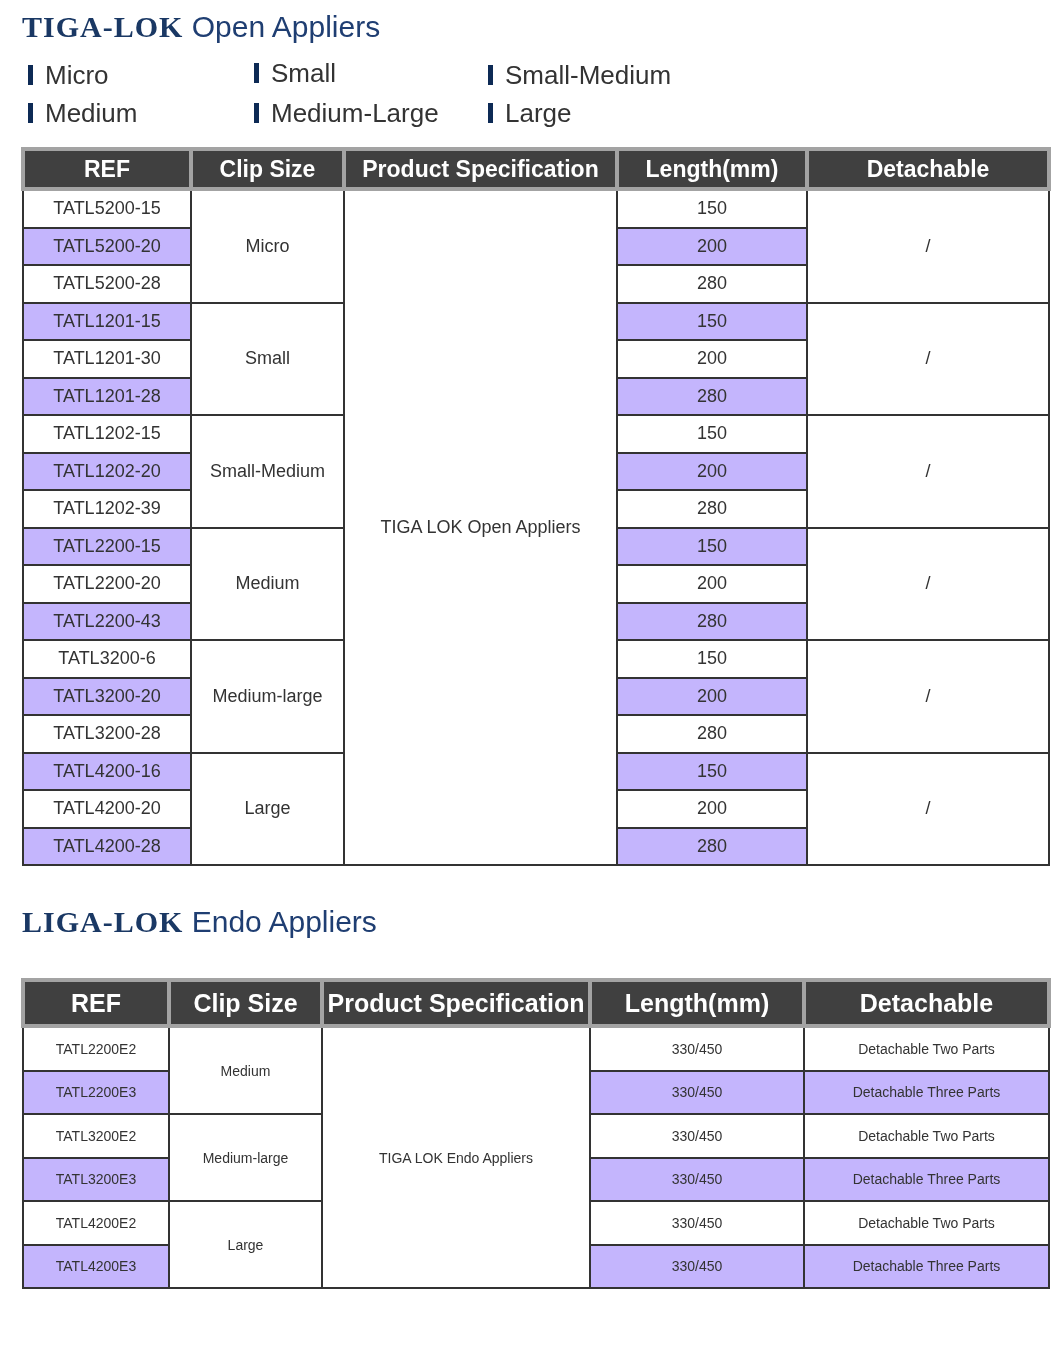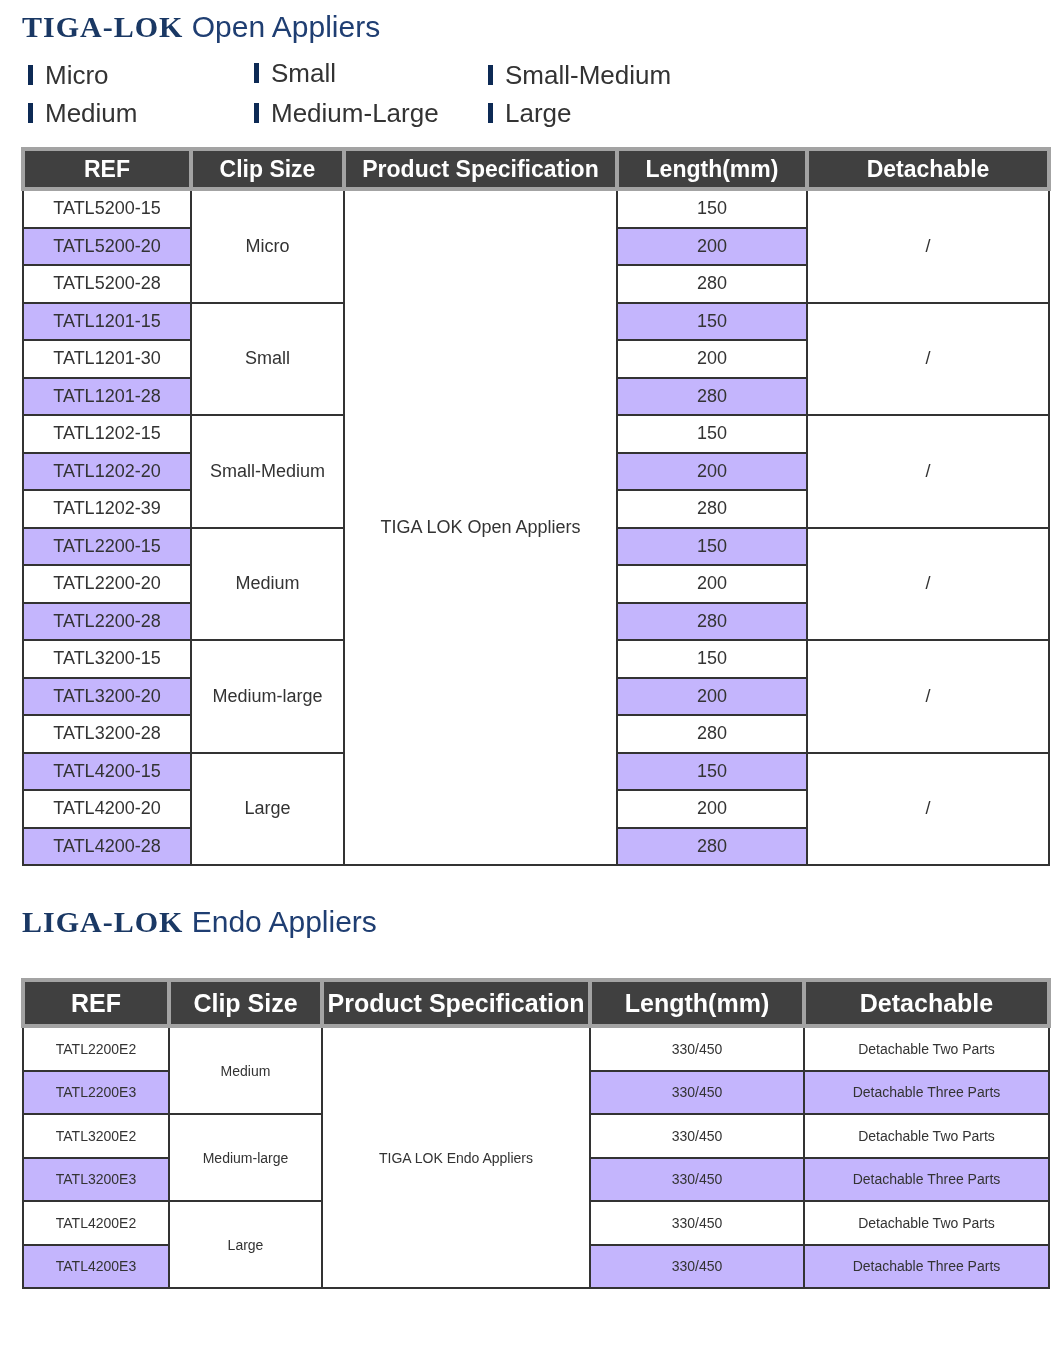--- a/index.html
+++ b/index.html
@@ -105,41 +105,41 @@
       <td class="alt">TATL2200-15</td>
       <td rowspan="3" class="merge">Medium</td>
       <td class="alt">150</td>
       <td rowspan="3" class="merge">/</td>
     </tr>
     <tr>
         <td>TATL2200-20</td>
         <td>200</td>
       </tr>
     <tr>
-        <td class="alt">TATL2200-28</td>
+        <td class="alt">TATL2200-43</td>
         <td class="alt">280</td>
       </tr>
 
     <tr>
-      <td>TATL3200-15</td>
+      <td>TATL3200-6</td>
       <td rowspan="3" class="merge">Medium-large</td>
       <td>150</td>
       <td rowspan="3" class="merge">/</td>
     </tr>
     <tr>
         <td class="alt">TATL3200-20</td>
         <td class="alt">200</td>
       </tr>
     <tr>
         <td>TATL3200-28</td>
         <td>280</td>
       </tr>
 
     <tr>
-      <td class="alt">TATL4200-15</td>
+      <td class="alt">TATL4200-16</td>
       <td rowspan="3" class="merge">Large</td>
       <td class="alt">150</td>
       <td rowspan="3" class="merge">/</td>
     </tr>
     <tr>
         <td>TATL4200-20</td>
         <td>200</td>
       </tr>
     <tr>
         <td class="alt">TATL4200-28</td>

